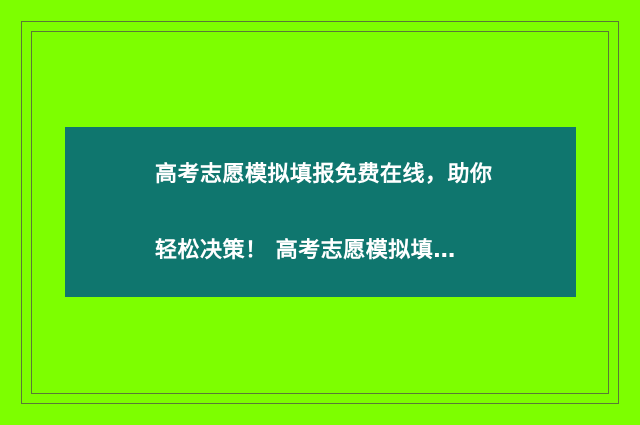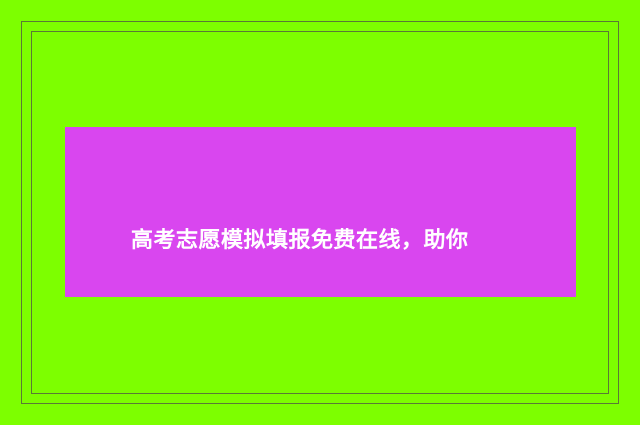--- a/index.html
+++ b/index.html
@@ -52,26 +52,26 @@
     height: auto;
   }
 
   
   .caption-panel {
     position: absolute;
     left: 65px;
     top: 127px;
     width: 511px;
     height: 170px;
-    background: #d946ef;
+    background: #0f766e;
     box-sizing: border-box;
     display: flex;
     flex-direction: column;
-    justify-content: flex-end;
-    padding-left: 66px;
+    justify-content: center;
+    padding-left: 90px;
     padding-right: 40px;
   }
 
   
   .headline {
     margin: 0;
     color: #ffffff;
     font-size: 22px;
     font-weight: bold;
     line-height: 38px;
@@ -90,17 +90,18 @@
 <div class="poster">
 
   <div class="frame frame--outer"></div>
 
   <div class="frame frame--inner"></div>
 
   <div class="caption-panel">
 
     <p class="headline">
       <span class="headline-line">高考志愿模拟填报免费在线，助你</span>
+      <span class="headline-line">轻松决策！ 高考志愿模拟填…</span>
     </p>
 
   </div>
 
 </div>
 
 </body></html>

